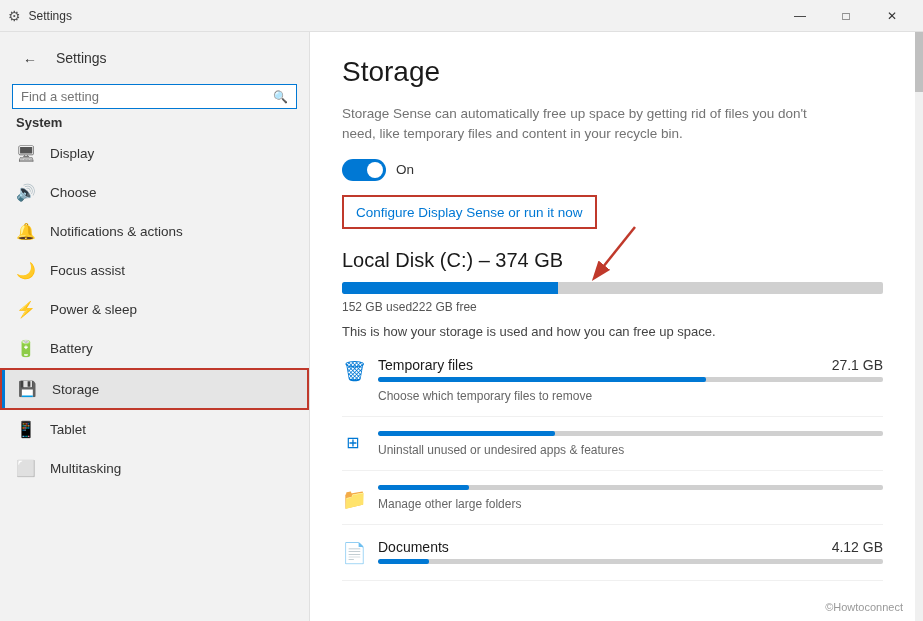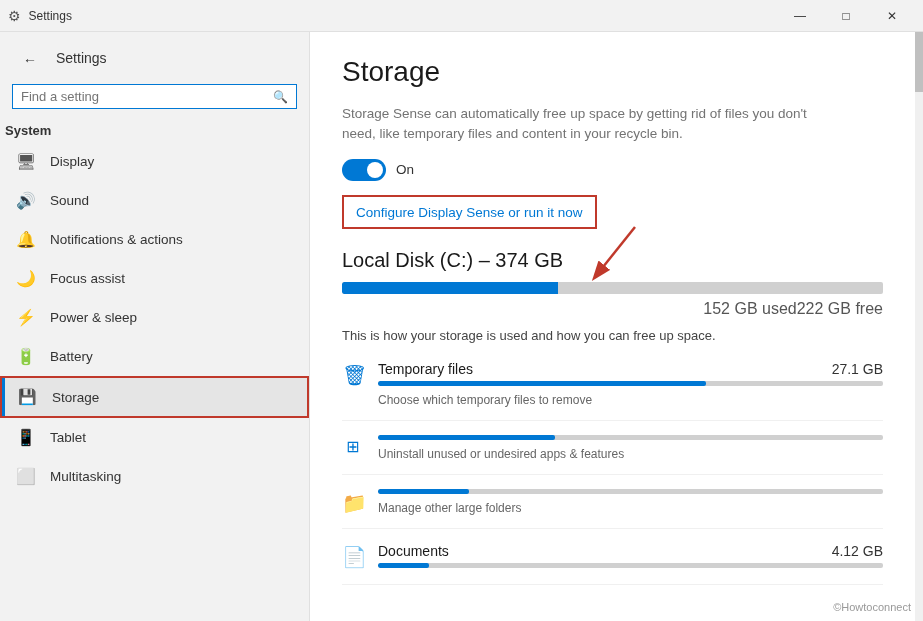--- a/index.html
+++ b/index.html
@@ -80,21 +80,21 @@
       font-size: 14px;
       color: #333;
       background: transparent;
       border: none;
     }
     .sidebar-title {
       font-size: 14px;
       color: #333;
     }
     .search-box {
-      margin: 4px 12px 8px 12px;
+      margin: 4px 12px 0 12px;
       display: flex;
       align-items: center;
       border: 1px solid #0078d4;
       background: white;
       padding: 4px 8px;
       gap: 6px;
     }
     .search-box input {
       border: none;
       outline: none;
@@ -104,21 +104,21 @@
       color: #333;
     }
     .search-icon-svg {
       color: #666;
       font-size: 12px;
     }
     .sidebar-section-label {
       font-size: 13px;
       font-weight: 600;
       color: #333;
-      padding: 6px 16px 4px 5px;
+      padding: 6px 16px 4px 16px;
     }
     .sidebar-scroll {
       overflow-y: auto;
       flex: 1;
       position: relative;
     }
     .sidebar-scroll::-webkit-scrollbar { width: 6px; }
     .sidebar-scroll::-webkit-scrollbar-thumb { background: #c0c0c0; }
     .nav-item {
       display: flex;
@@ -233,22 +233,22 @@
       position: relative;
       overflow: hidden;
     }
     .disk-bar-used {
       height: 100%;
       background: #0078d4;
       border-radius: 2px 0 0 2px;
     }
     .disk-bar-labels {
       display: flex;
-      justify-content: flex-end;
-      font-size: 16px;
+      justify-content: flex-start;
+      font-size: 12px;
       color: #555;
       margin-bottom: 10px;
     }
     .disk-description {
       font-size: 13px;
       color: #444;
       margin-bottom: 18px;
     }
     
     .storage-item {
@@ -298,21 +298,21 @@
       border-radius: 2px;
     }
     .storage-item-desc {
       font-size: 12px;
       color: #666;
     }
     
     .watermark {
       position: absolute;
       bottom: 8px;
-      right: 4px;
+      right: 12px;
       font-size: 11px;
       color: #999;
     }
     
     .scrollbar-track {
       width: 8px;
       background: #f0f0f0;
     }
     .scrollbar-thumb {
       width: 8px;
@@ -348,21 +348,21 @@
     </div>
     <div class="sidebar-section-label">System</div>
     <div class="sidebar-scroll">
 
       <div class="nav-item">
         <span class="nav-icon">🖥</span>
         <span>Display</span>
       </div>
       <div class="nav-item">
         <span class="nav-icon">🔊</span>
-        <span>Sound</span>
+        <span>Choose</span>
       </div>
       <div class="nav-item">
         <span class="nav-icon">🔔</span>
         <span>Notifications &amp; actions</span>
       </div>
       <div class="nav-item">
         <span class="nav-icon">🌙</span>
         <span>Focus assist</span>
       </div>
       <div class="nav-item">

